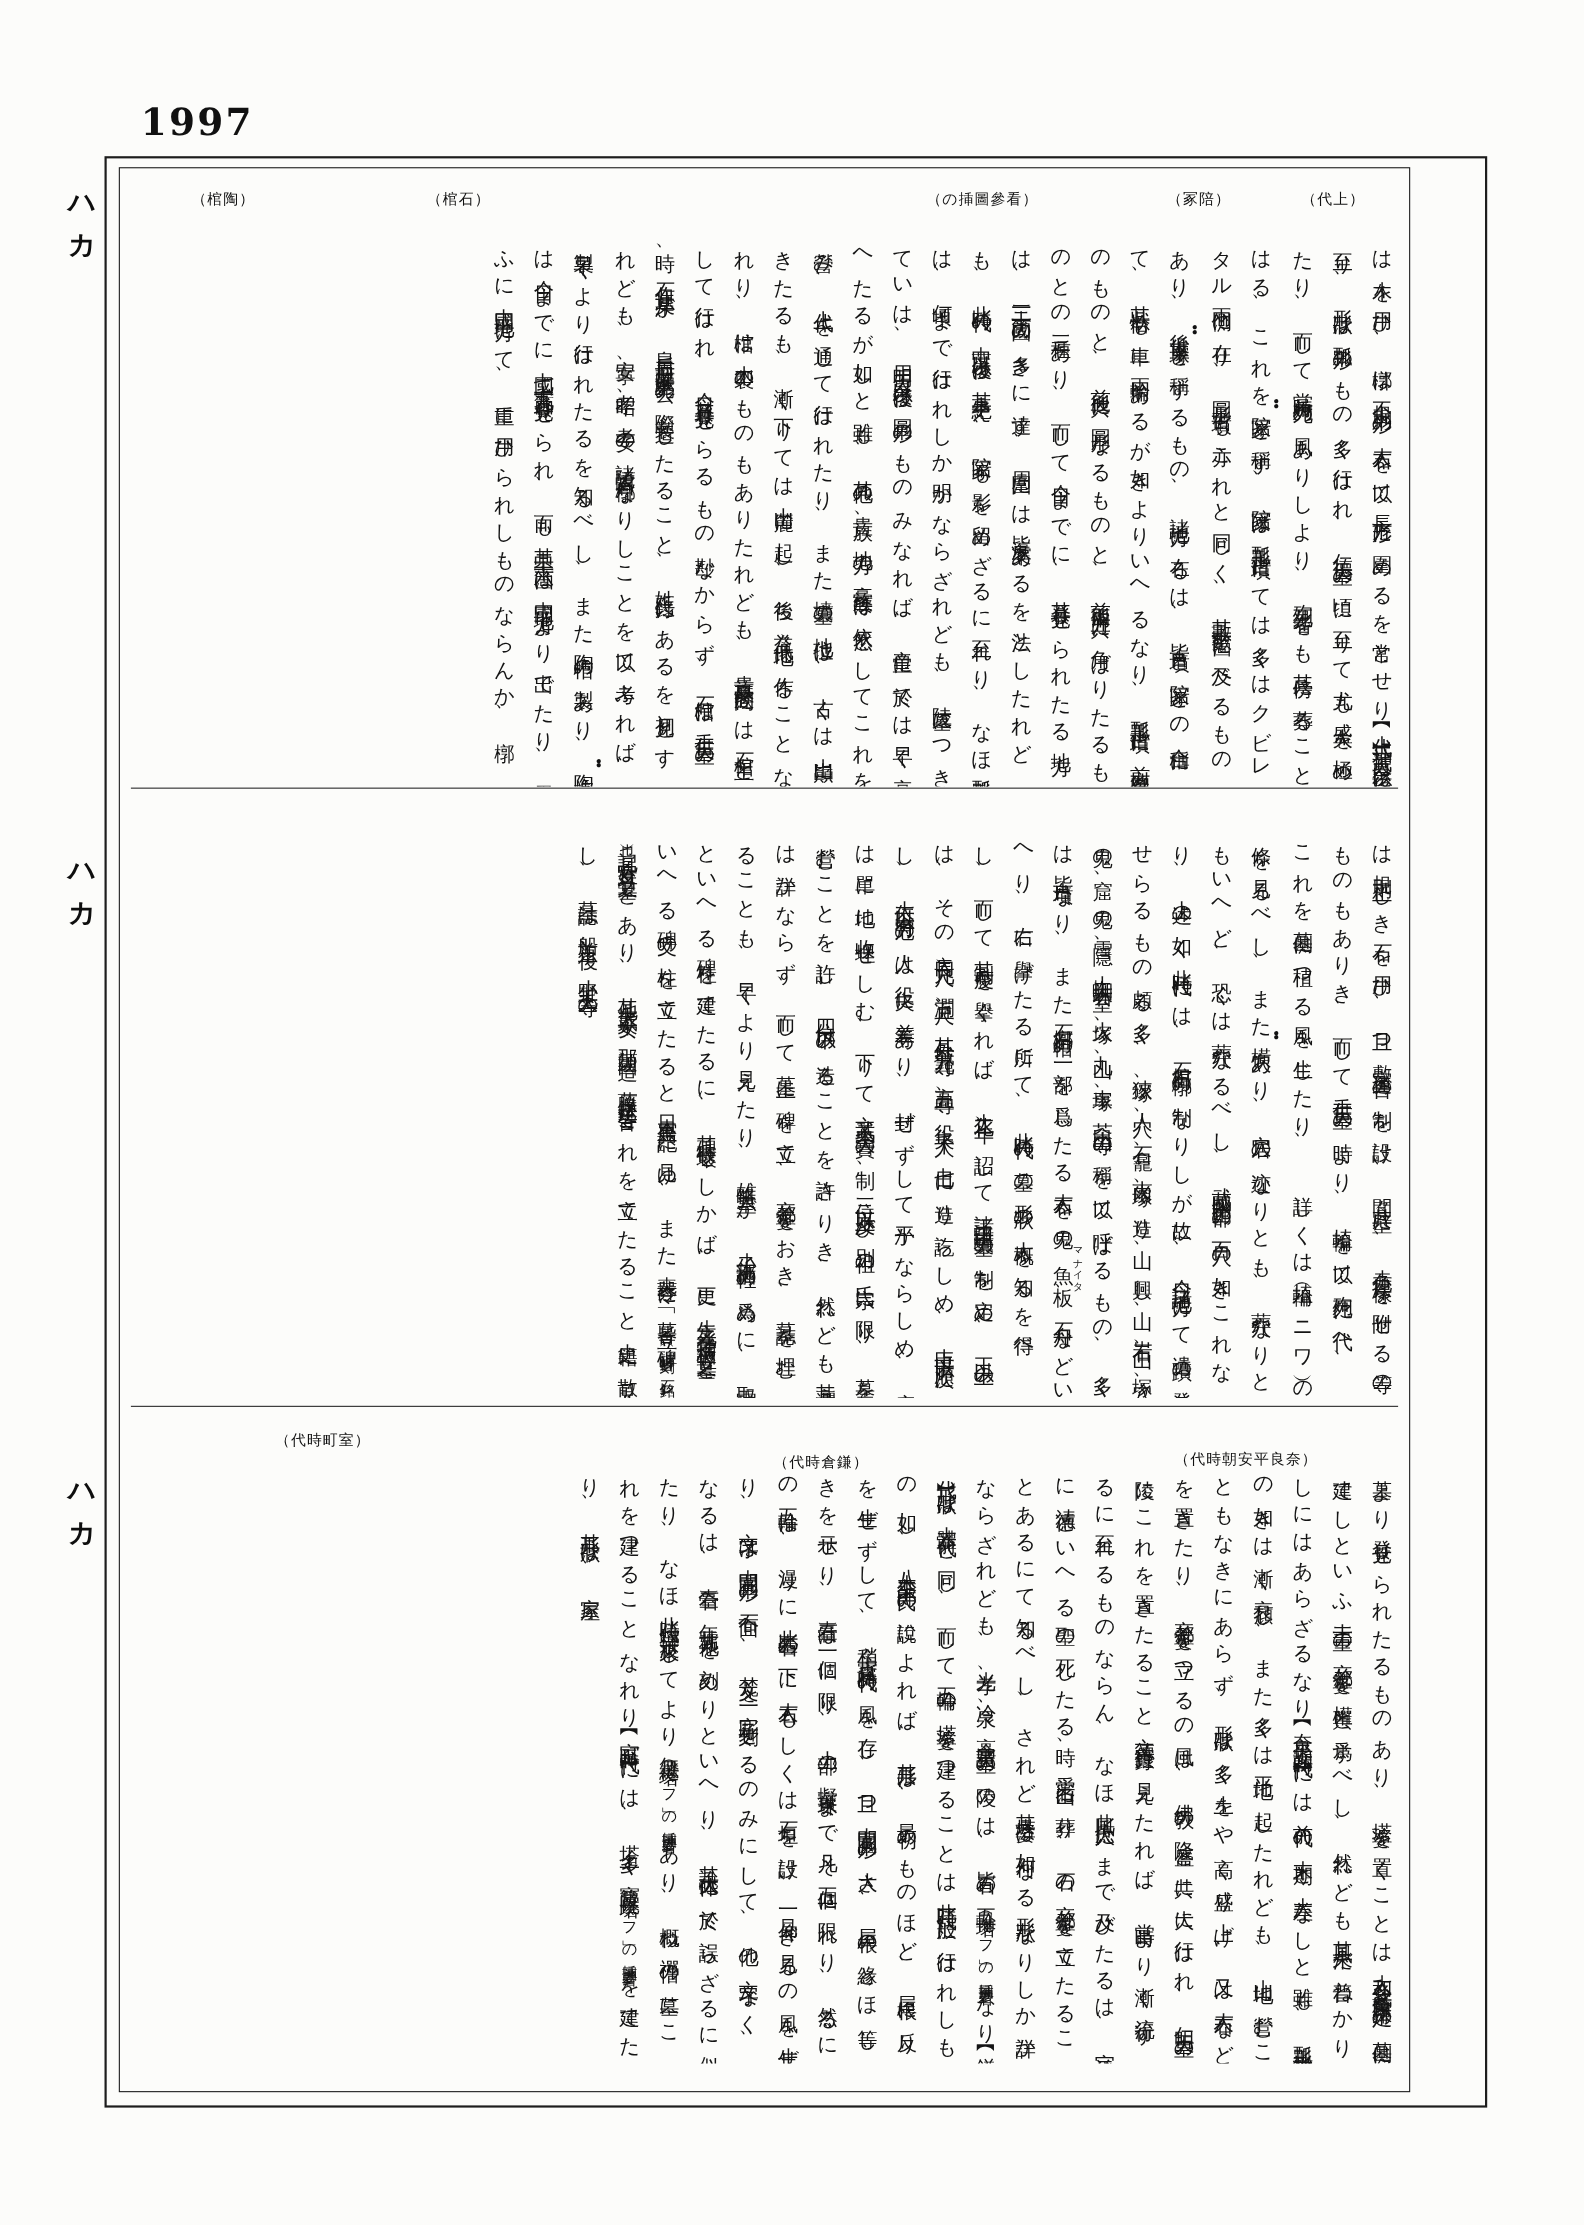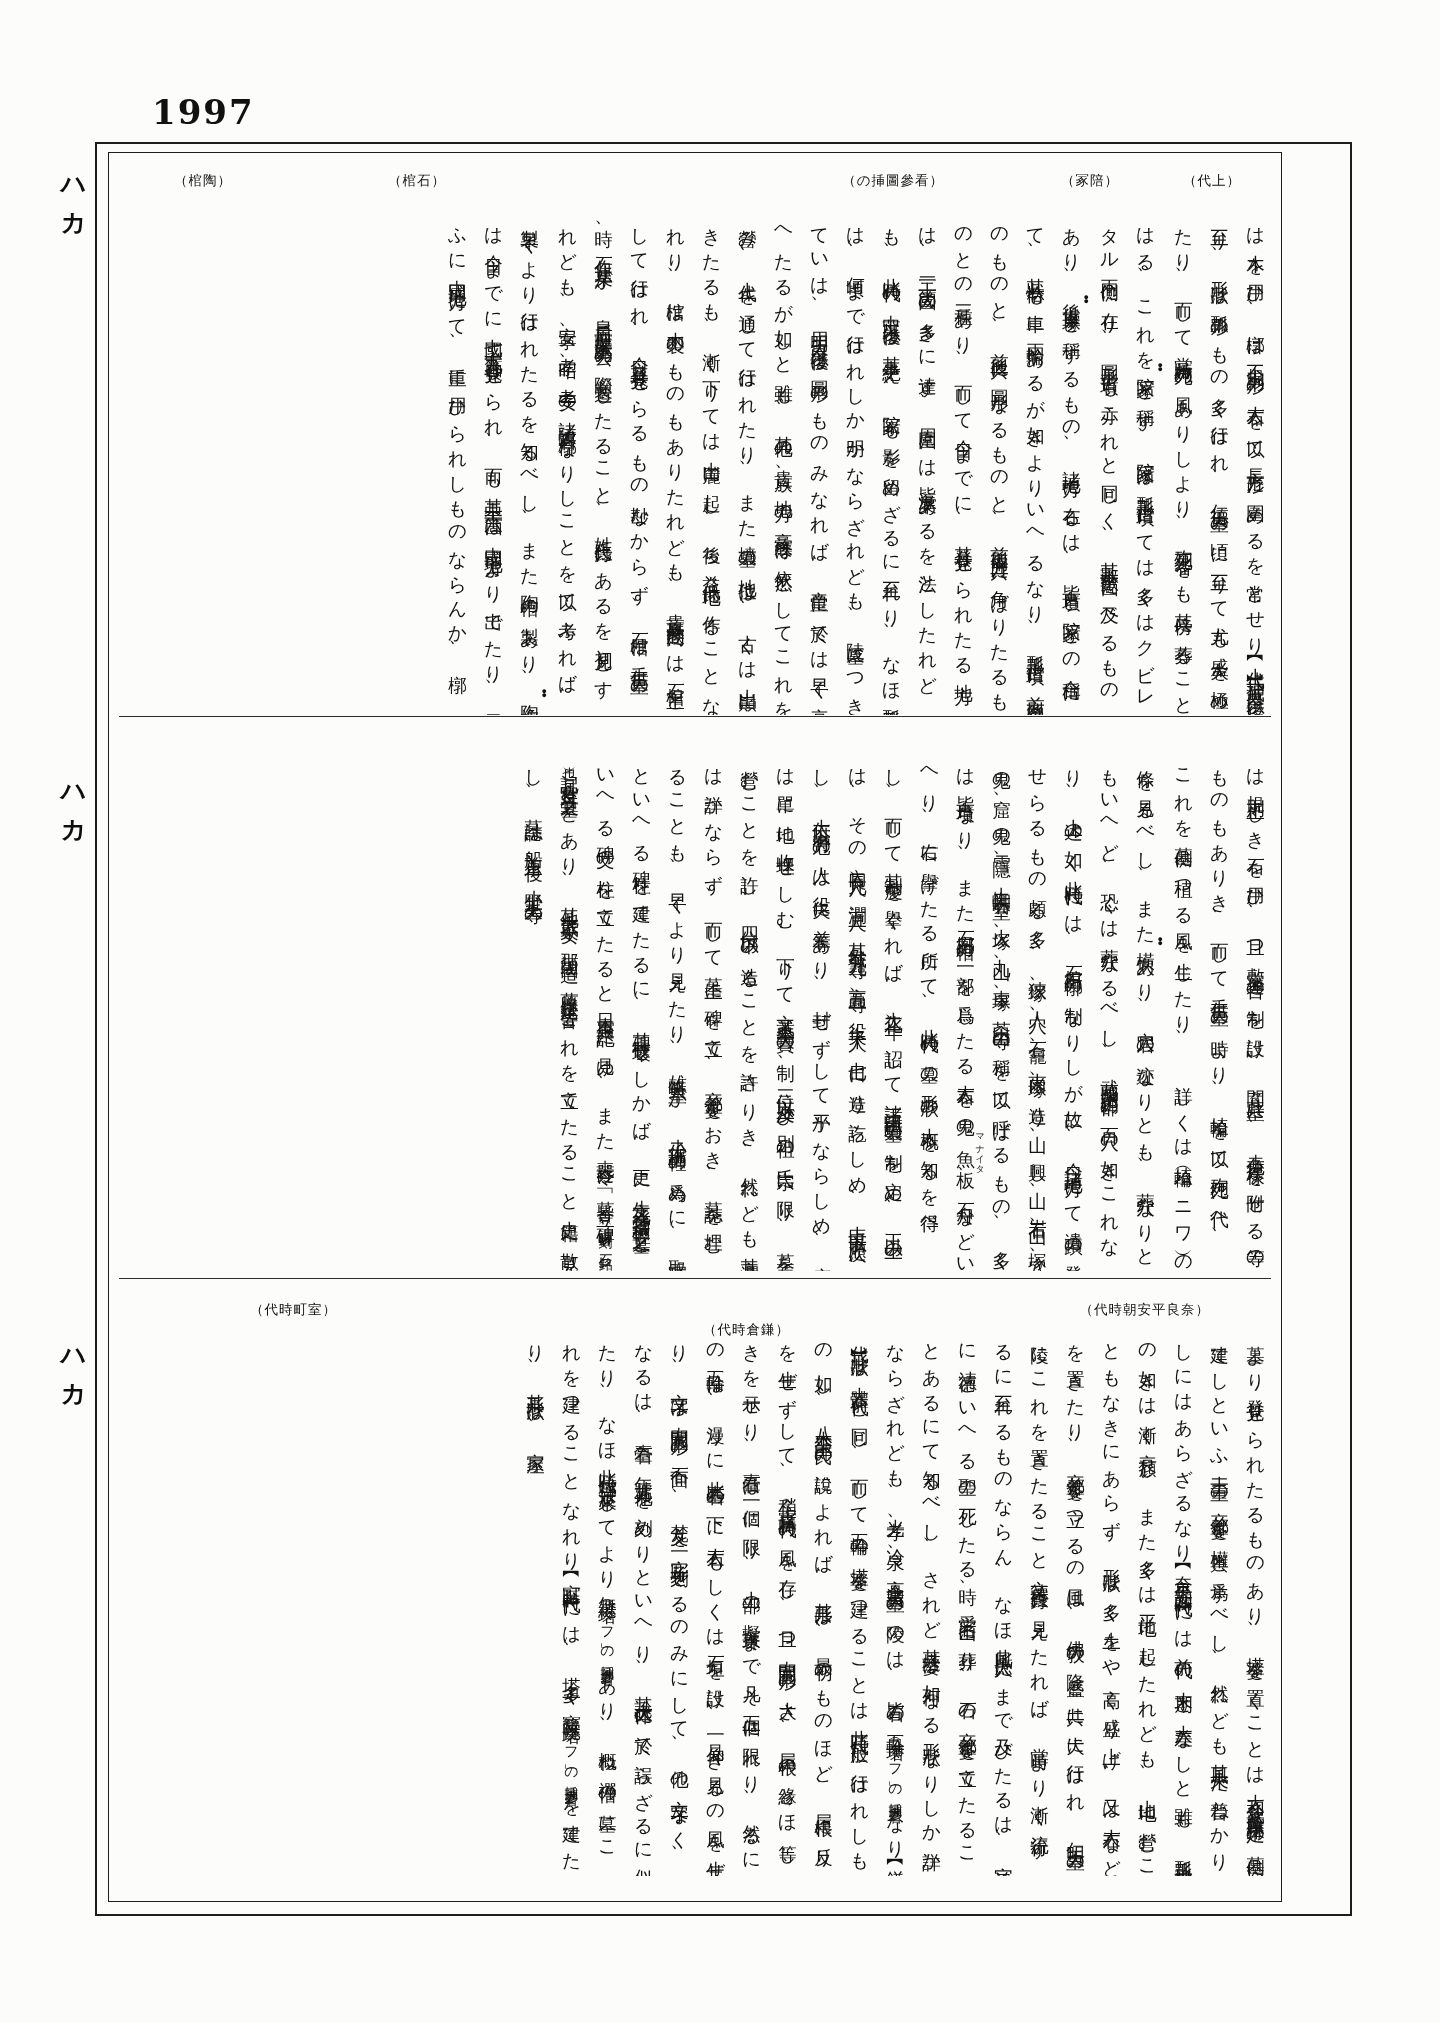--- a/index.html
+++ b/index.html
@@ -5,21 +5,21 @@
   html,body{margin:0;padding:0;}
   body{
     width:1440px;height:2023px;position:relative;
     background:#fcfcfa;color:#161616;
     font-family:"Liberation Serif","DejaVu Serif",serif;
     overflow:hidden;
   }
   .page-number{
     position:absolute;left:128px;top:92px;
     font-family:"DejaVu Serif",serif;
-    font-size:34px;font-weight:bold;letter-spacing:2px;color:#111;margin-left:24px;
+    font-size:34px;font-weight:bold;letter-spacing:2px;color:#111;
   }
   .margin-label{
     position:absolute;left:56px;width:34px;
     writing-mode:vertical-rl;text-orientation:upright;
     font-size:25px;font-weight:bold;letter-spacing:4px;color:#0e0e0e;
     font-family:"Liberation Serif",serif;
   }
   .m1{top:163px;} .m2{top:770px;} .m3{top:1334px;}
   .outer-box{
     position:absolute;left:95px;top:142px;width:1257px;height:1774px;
@@ -82,20 +82,20 @@
         </div>
       <div class="vtext">は木を用ひ、槨は不規則形の大石を以て長方形に圍めるを常とせり【上代】神武天皇以後に至り、形狀は瓢形のもの多く行はれ、仁德天皇の頃に至りて尤も盛大を極めたり、而して當時殉死の風ありしより、殉死者をも其傍に葬ること行はる、これを<span class="e">陪冢</span>と稱す、陪冢は瓢形古墳にては多くはクビレタル兩側に在り、圓形古墳も亦これと同じく、其數十數箇に及べるものあり、後世<span class="e">車塚</span>と稱するもの、諸地方に在るは、皆古墳と陪冢との合稱にて、其狀恰も車に兩輪あるが如きよりいへるなり、瓢形古墳に前方後圓のものと、前後共に圓形なるものと、前後兩方共に角ばりたるものとの三種あり、而して今日までに、其發見せられたる地方は、三十一箇國の多きに達す、周圍には皆濠渠あるを法としたれども、此時代の中葉以後は其事絶え、陪冢も影を留めざるに至れり、なほ瓢形古墳は、何頃まで行はれしか明かならざれども、陵墓につきていはゞ、用明天皇以後は圓形のものゝみなれば、帝皇に於ては早く衰へたるが如しと雖も、其他の貴族、地方の豪族等は依然としてこれを營み、上代を通じて行はれたり、また墳墓の地位は、古くは山巓に築きたるも、漸く下りては山麓に起し、後ち益々低地に作ることゝなれり、棺は木製のものもありたれども、貴族豪族間には石棺主として行はれ、今日其發見せらるゝもの尠なからず、石棺は垂仁天皇の時、石作連某が、皇后日葉酢媛薨去の際製造したること、姓氏錄にあるを初見とすれども、安寧、孝昭、孝安の諸陵皆石槨なりしことを以て考ふれば、其製早くより行はれたるを知るべし、また陶棺の製あり、<span class="e">陶棺</span>は今日までに七國二十九箇發見せられ、而も其中二十六箇は中國地方より出でたり、思ふに中國地方にて、重に用ひられしものならんか、槨</div>
     </div>
 
     <div class="band band2">
       <div class="vtext">は規則正しき石を用ひ、且つ敷室連合の制を設け、間々其壁に、赤色摸樣を附せる等のものもありき、而して垂仁天皇の時より、埴輪を以て殉死に代へ、これを墓側に植つる風を生じたり、　詳しくは埴輪（ハニワ）の條を見るべし、また<span class="e">橫穴</span>あり、穴居の迹なりとも、葬穴なりともいへど、恐くは葬穴なるべし、武藏國比企郡の百穴の如きこれなり、上述の如く此時代には、石棺石槨の制なりしが故に、今日諸地方にて遺蹟の發見せらるゝもの頗る多く、狹塚、人穴、石龕、火雨塚、造り山、興し山、岩石山、塚穴、鬼の窟、鬼の雪隱、土蜘蛛石室、火塚、丸山、車塚、茶臼山等の稱を以て呼ばるゝもの、多くは皆古墳なり、また石槨石棺の一部を爲したる大石を鬼の<ruby>魚板<rt>マナイタ</rt></ruby>、石舟などいへり、右に擧げたる所にて、此時代の墓の形狀の大概を知るを得べし、而して其制度を擧ぐれば、大化二年、詔して諸王諸臣墳墓の制を定め、王以上の墓は、その內長九尺、濶五尺、其外域方九尋、高五尋、役夫千人、七日に造り訖らしめ、上臣以下順次に減殺し、大仁以下有冠の人は役夫に差等あり、封ぜずして平かならしめ、庶人は單に地に收埋せしむ、下りて文武天皇大寶の制、三位以上及び別祖の氏宗に限り、墓を營むことを許し、四位以下の造ることを許さゞりき、然れども其高濶等は詳かならず、而して墓上に碑を立て、卒都婆をおき、墓誌を埋むることも、早くより見えたり、雄略天皇が、小子部栖輕の爲めに、取雷栖輕之墓といへる碑柱を建てたるに、其碑破壞せしかば、更に生之死之捕雷栖輕之墓といへる碑文の柱を立てたると日本靈異記に見ゆ、また喪葬令に「墓皆立<span class="k">レ</span>碑<span class="s">（謂碑者刻レ石銘レ文也）</span>記<span class="k">二</span>具官姓名之墓<span class="k">一</span>」とあり、其他大貳采女、那須國造、藤原鎌足等皆これを立てたること史籍に散見し、墓誌は船首王後、小野毛人等の</div>
     </div>
 
     <div class="band band3">
       <div class="labels-row">
-          <span class="section-label" style="right: 67px;">（代時朝安平良奈）</span>
+          <span class="section-label" style="right: 79px; margin-top: 17px;">（代時朝安平良奈）</span>
           <span class="section-label" style="right: 487px; margin-top: 20px;">（代時倉鎌）</span>
           <span class="section-label" style="right: 940px;">（代時町室）</span>
         </div>
       <div class="vtext">墓より發見せられたるものあり、塔婆を置くことは大和多武峯藤原鎌足の墓側に建てしといふ十三重の卒都婆を權輿と爲すべし、然れども其風未だ普ねかりしにはあらざるなり【奈良平安朝時代】には前代の末期と大差なしと雖も、瓢形墳墓の如きは漸く衰頹し、また多くは平地に起したれども、山地に營むこともなきにあらず、形狀は多く土をやゝ高く盛り上げ、又は大石などを置きたり、卒都婆を立つるの風は、佛敎の隆盛と共に大に行はれ、仁明天皇の御陵にこれを置きたること文德實錄に見えたれば、當時より漸く流行するに至れるものならん、なほ此風庶人にまで及びたるは、宇治拾遺に淸德といへる聖の死したる時、愛宕山に葬り、石の卒都婆を立てたることあるにて知るべし、されど其塔婆は如何なる形狀なりしか詳かならざれども、光孝、冷泉、高倉諸天皇の陵のは、皆石の五輪塔<span class="s">（「タフ」の挿圖參看）</span>なり【鎌倉時代】形狀は大體前代と同じ、而して五輪の塔婆を建つることは此時代一般に行はれしものゝ如し、八木奘三郎氏の說によれば、其形は、最初のものほど、屋根に反りを生ぜずして、稍々古寶塔時代の風を存し、且つ中間圓形の大さ、屋根の緣とほゞ等しきを示せり、臺石は一個に限り、上部の擬寶珠まで凡そ五個に限れり、然るに後世の五輪は、漫りに此臺石の下に大石もしくは石垣を設け、一見仰ぎ見るの風を生ぜり、文字は中間圓形の石面へ、梵文を一字彫刻せるのみにして、他の文字なく、次なるは、臺石へ年號其他を刻めりといへり、其說大体に於て誤らざるに似たり、なほ此時代禪宗渡來してより無縫塔<span class="s">（「タフ」の挿圖參看）</span>あり、概ね禪僧の墓にこれを建つることゝなれり【室町時代】には、塔上多く寶篋院塔<span class="s">（「タフ」の挿圖參看）</span>を建てたり、其形狀は、家屋</div>
     </div>
   </div>
 </div>
 
 </body></html>

